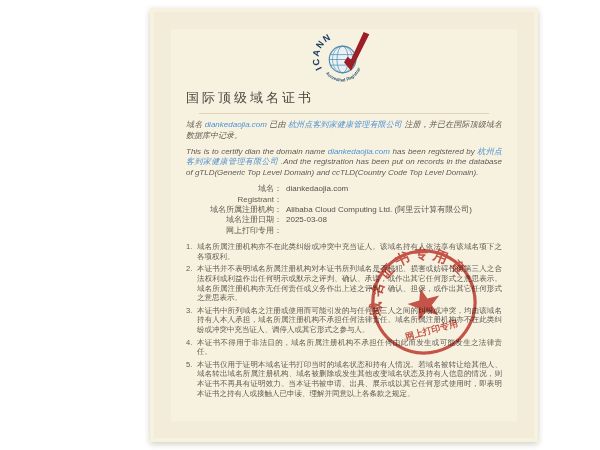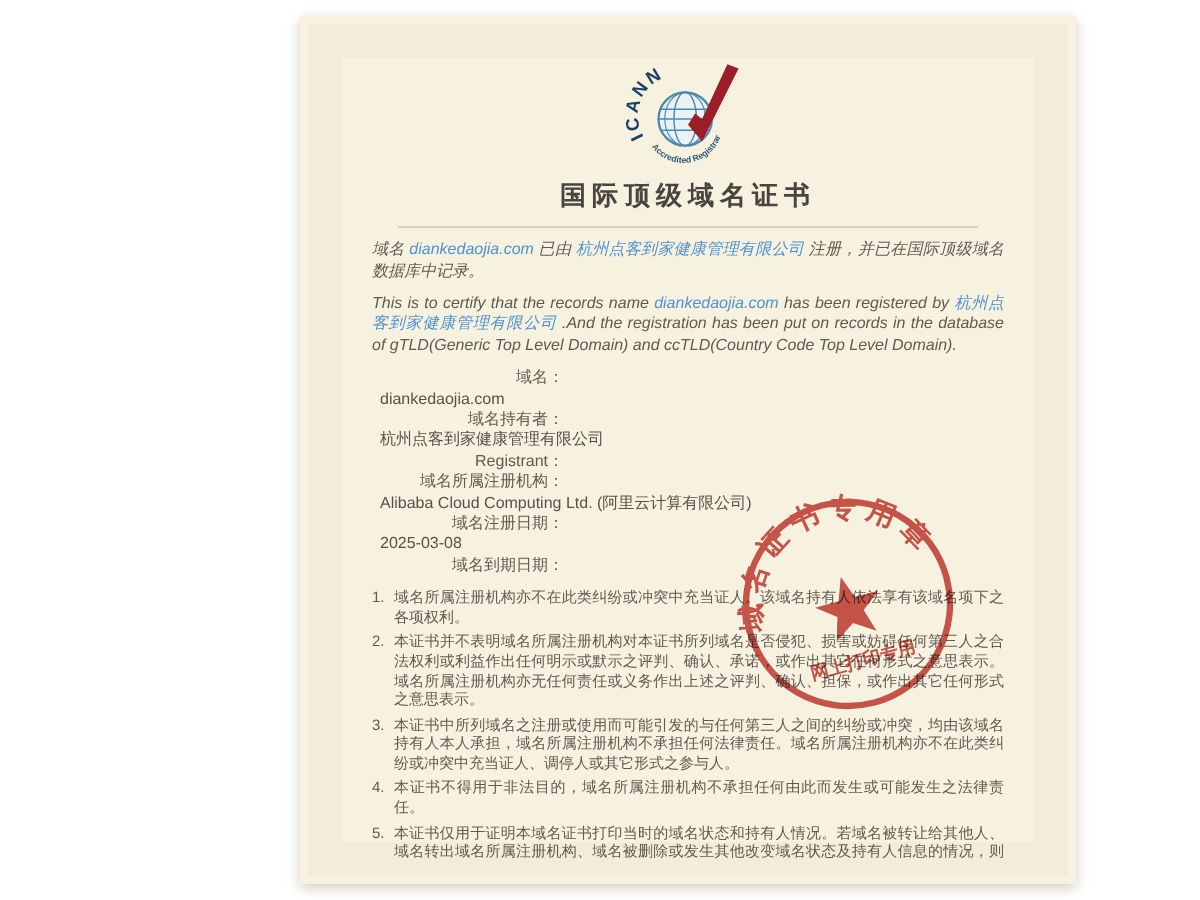--- a/index.html
+++ b/index.html
@@ -22,32 +22,32 @@
   .lace-top    { left:4px; right:4px; top:4px;    height:17px; }
   .lace-bottom { left:4px; right:4px; bottom:4px; height:17px; }
   .lace-left   { left:4px; top:4px;   bottom:4px; width:17px; }
   .lace-right  { right:4px; top:4px;  bottom:4px; width:17px; }
 
   .content { position:absolute; left:36px; right:36px; top:20px; bottom:12px;
     overflow:hidden; color:#5f5b52; font-size:8px; line-height:1.3; }
 
   
   .logo-wrap { text-align:center; margin-top:2px; }
-  .cert-title { text-align:center; font-size:13px; font-weight:bold; letter-spacing:3px;
+  .cert-title { text-align:left; font-size:13px; font-weight:normal; letter-spacing:3px;
     color:#48453f; margin-top:5px; }
   .cert-subtitle { text-align:center; font-family:"Liberation Serif","DejaVu Serif",serif;
     font-weight:bold; font-size:9.5px; color:#504d46; margin-top:3px; }
   .divider { height:1px; background:#ddd2b8; width:92%; margin:6px auto 6px; }
 
   .para { text-align:justify; margin-bottom:6px;font-style:italic; }
   .link { color:#4e92d2; }
 
   
   .fields { margin:4px 0 6px; }
-  .frow { display:flex;flex-direction:column; }
+  .frow { display:flex; }
   .flabel { width:96px; text-align:right; flex:0 0 auto; color:#5f5b52; }
   .fvalue { flex:1; padding-left:4px; color:#55524a; }
 
   .terms-intro { margin:2px 0 3px; color:#57534b; }
   .terms { list-style:none; font-size:7.5px; line-height:1.28; }
   .terms li { display:flex; margin-bottom:3px; text-align:justify; }
   .tnum { flex:0 0 11px; }
   .ttext { flex:1; }
 
   
@@ -87,44 +87,40 @@
             <textPath href="#accArc" startOffset="2">Accredited Registrar</textPath>
           </text>
         </svg>
       </div>
 
       <div class="cert-title">国际顶级域名证书</div>
       <div class="divider"></div>
 
       <div class="para"><span>域名 </span><span class="link">diankedaojia.com</span><span> 已由 </span><span class="link">杭州点客到家健康管理有限公司</span><span> 注册，并已在国际顶级域名数据库中记录。</span></div>
 
-      <div class="para"><span>This is to certify that the records name </span><span class="link">diankedaojia.com</span><span> has been registered by </span><span class="link">杭州点客到家健康管理有限公司</span><span> .And the registration has been put on records in the database of gTLD(Generic Top Level Domain) and ccTLD(Country Code Top Level Domain).</span></div>
+      <div class="para"><span>This is to certify dian the domain name </span><span class="link">diankedaojia.com</span><span> has been registered by </span><span class="link">杭州点客到家健康管理有限公司</span><span> .And the registration has been put on records in the database of gTLD(Generic Top Level Domain) and ccTLD(Country Code Top Level Domain).</span></div>
 
       <div class="fields">
         <div class="frow">
           <div class="flabel">域名：</div>
           <div class="fvalue">diankedaojia.com</div>
-        </div>
-        <div class="frow">
-          <div class="flabel">域名持有者：</div>
-          <div class="fvalue">杭州点客到家健康管理有限公司</div>
         </div>
         <div class="frow">
           <div class="flabel">Registrant：</div>
         </div>
         <div class="frow">
           <div class="flabel">域名所属注册机构：</div>
           <div class="fvalue">Alibaba Cloud Computing Ltd. (阿里云计算有限公司)</div>
         </div>
         <div class="frow">
           <div class="flabel">域名注册日期：</div>
           <div class="fvalue">2025-03-08</div>
         </div>
         <div class="frow">
-          <div class="flabel">域名到期日期：</div>
+          <div class="flabel">网上打印专用：</div>
         </div>
       </div>
 
 
       <ul class="terms">
         <li>
           <span class="tnum">1.</span>
           <span class="ttext">域名所属注册机构亦不在此类纠纷或冲突中充当证人。该域名持有人依法享有该域名项下之各项权利。</span>
         </li>
         <li>

